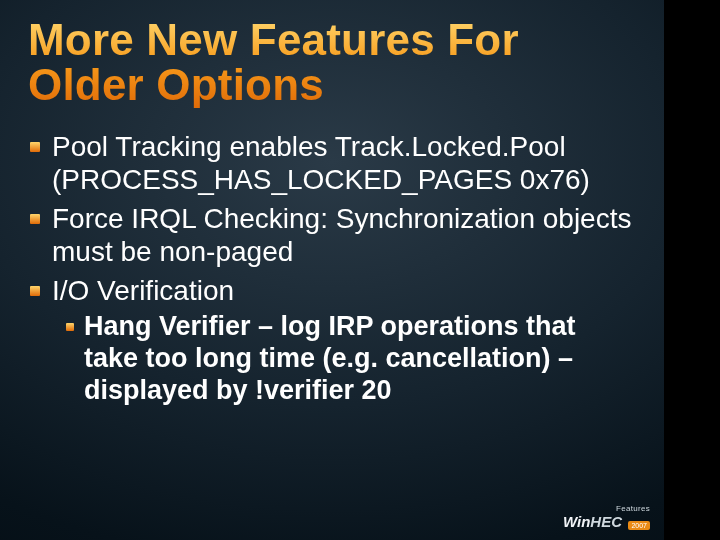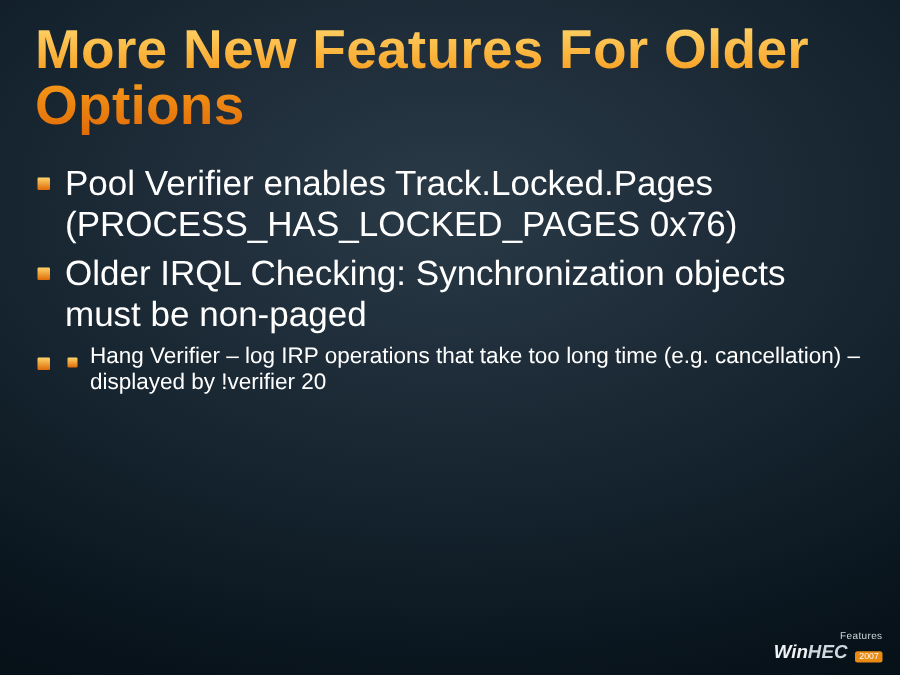--- a/index.html
+++ b/index.html
@@ -6,21 +6,21 @@
     margin: 0;
     padding: 0;
     width: 720px;
     height: 540px;
     overflow: hidden;
     font-family: "Segoe UI", Arial, sans-serif;
     background: #000;
   }
   .slide {
     position: relative;
-    width: 720px;
+    width: 664px;
     height: 540px;
     background: radial-gradient(ellipse 120% 100% at 50% 30%, #2a3a47 0%, #15232e 45%, #07121a 75%, #020b11 100%);
     color: #fff;
     box-sizing: border-box;
     padding: 18px 28px 24px 28px;
   }
   .title {
     font-size: 44px;
     line-height: 1.02;
     font-weight: 600;
@@ -55,24 +55,25 @@
     background: linear-gradient(180deg, #ffd56b, #e06b08);
     border-radius: 1px;
   }
   ul.sub {
     list-style: none;
     margin: 4px 0 0 0;
     padding: 0 0 0 20px;
   }
   ul.sub > li {
     position: relative;
-    font-size: 18px;
+    font-size: 27px;
     line-height: 1.18;
     color: #fff;
-    font-weight: 400;
+    font-weight: 700;
+    margin-left: 12px;
   }
   ul.sub > li::before {
     content: "";
     position: absolute;
     left: -18px;
     top: 12px;
     width: 8px;
     height: 8px;
     background: linear-gradient(180deg, #ffd56b, #e06b08);
     border-radius: 1px;
@@ -119,26 +120,27 @@
 </style>
 </head>
 <body>
 
 <div class="slide">
 
   <h1 class="title">More New Features For Older Options</h1>
 
   <ul class="bullets">
     <li>
-      <span>Pool Verifier enables Track.Locked.Pages (PROCESS_HAS_LOCKED_PAGES 0x76)</span>
+      <span>Pool Tracking enables Track.Locked.Pool (PROCESS_HAS_LOCKED_PAGES 0x76)</span>
     </li>
     <li>
-      <span>Older IRQL Checking:  Synchronization objects must be non-paged</span>
+      <span>Force IRQL Checking:  Synchronization objects must be non-paged</span>
     </li>
     <li>
+      <span>I/O Verification</span>
       <ul class="sub">
         <li>
           <span>Hang Verifier – log IRP operations that take too long time (e.g. cancellation) – displayed by !verifier 20</span>
         </li>
       </ul>
     </li>
   </ul>
 
   <div class="logo">
     <span class="logo-ms">Features</span>

